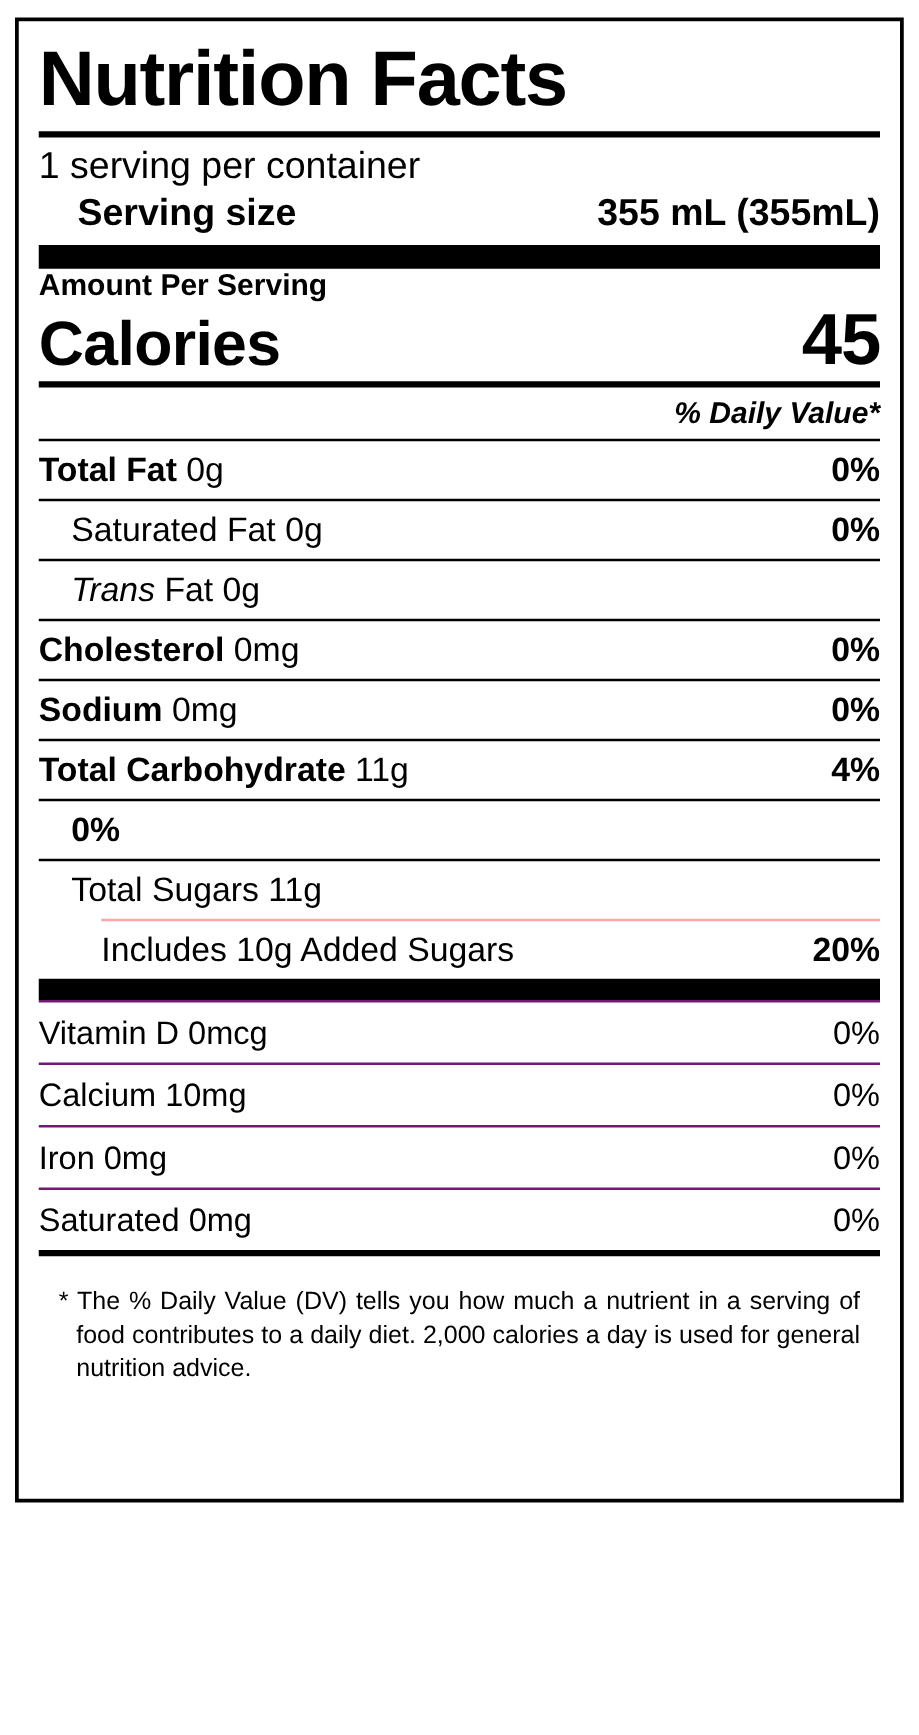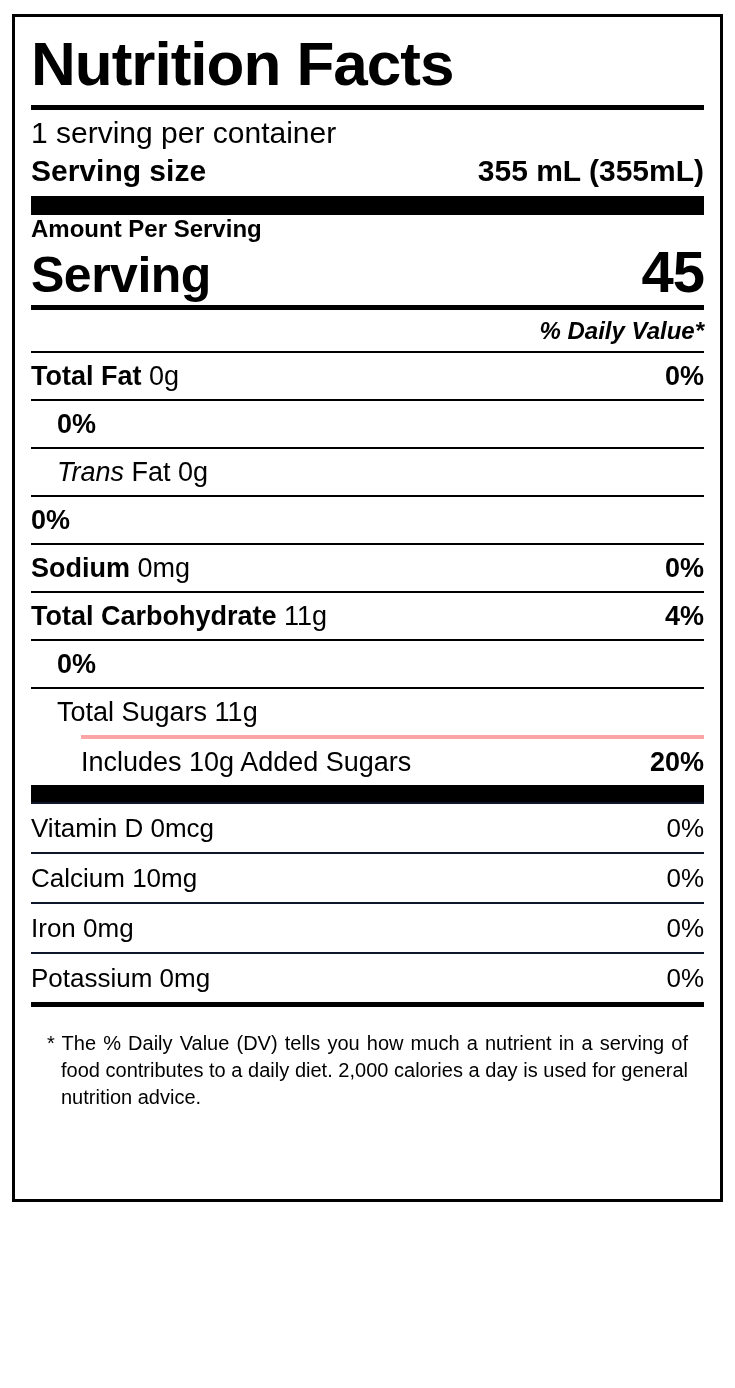--- a/index.html
+++ b/index.html
@@ -51,20 +51,21 @@
     font-size: 30px;
     padding: 6px 0 2px 0;
   }
   .serving-size {
     display: flex;
     justify-content: space-between;
     align-items: baseline;
     font-size: 30px;
     font-weight: bold;
     padding: 2px 0 8px 0;
+    margin-left: 31px;
   }
 
   
   .amount-per {
     font-size: 24px;
     font-weight: bold;
     padding: 0 0 0 0;
   }
   .calories-row {
     display: flex;
@@ -100,34 +101,34 @@
     justify-content: space-between;
     align-items: flex-start;
     font-size: 27px;
     padding: 8px 0 7px 0;
     border-top: 2px solid #000;
   }
   .row .name { }
   .row .pct { font-weight: bold; }
   .indent1 { padding-left: 26px; }
   .row.inner-rule {
-    border-top: 4px solid #fca5a5;
+    border-top: 2px solid #fca5a5;
     margin-left: 50px;
     padding-left: 0;
   }
   .italic { font-style: italic; }
 
   
   .vit-row {
     display: flex;
     justify-content: space-between;
     align-items: baseline;
     font-size: 26px;
     padding: 9px 0 8px 0;
-    border-top: 2px solid #0f172a;
+    border-top: 2px solid #701a75;
   }
   .vit-row:first-child { border-top: none; }
 
   
   .footnote {
     font-size: 20px;
     line-height: 1.35;
     padding: 9px 2px 0 2px;
     text-align: justify;
   }
@@ -148,49 +149,57 @@
     <div class="serving-size">
       <span>Serving size</span>
       <span>355 mL (355mL)</span>
     </div>
 
     <div class="rule-thick"></div>
 
     <div class="amount-per">Amount Per Serving</div>
 
     <div class="calories-row">
-      <span class="calories-label">Serving</span>
+      <span class="calories-label">Calories</span>
       <span class="calories-value">45</span>
     </div>
 
     <div class="rule-med"></div>
 
     <div class="dv-header">% Daily Value*</div>
 
     <div class="row">
       <span class="name">
         <b>Total Fat</b>
         <span>0g</span>
       </span>
       <span class="pct">0%</span>
     </div>
 
     <div class="row indent1">
+      <span class="name">
+        <span>Saturated Fat</span>
+        <span>0g</span>
+      </span>
       <span class="pct">0%</span>
     </div>
 
     <div class="row indent1">
       <span class="name">
         <span class="italic">Trans</span>
         <span>Fat 0g</span>
       </span>
       <span class="pct"></span>
     </div>
 
     <div class="row">
+      <span class="name">
+        <b>Cholesterol</b>
+        <span>0mg</span>
+      </span>
       <span class="pct">0%</span>
     </div>
 
     <div class="row">
       <span class="name">
         <b>Sodium</b>
         <span>0mg</span>
       </span>
       <span class="pct">0%</span>
     </div>
@@ -231,21 +240,21 @@
     </div>
     <div class="vit-row">
       <span>Calcium 10mg</span>
       <span>0%</span>
     </div>
     <div class="vit-row">
       <span>Iron 0mg</span>
       <span>0%</span>
     </div>
     <div class="vit-row">
-      <span>Potassium 0mg</span>
+      <span>Saturated 0mg</span>
       <span>0%</span>
     </div>
 
     <div class="rule-med"></div>
 
     <div class="footnote">
       <p>
         <span class="star">*</span>
         <span>The % Daily Value (DV) tells you how much a nutrient in a serving of food contributes to a daily diet. 2,000 calories a day is used for general nutrition advice.</span>
       </p>

